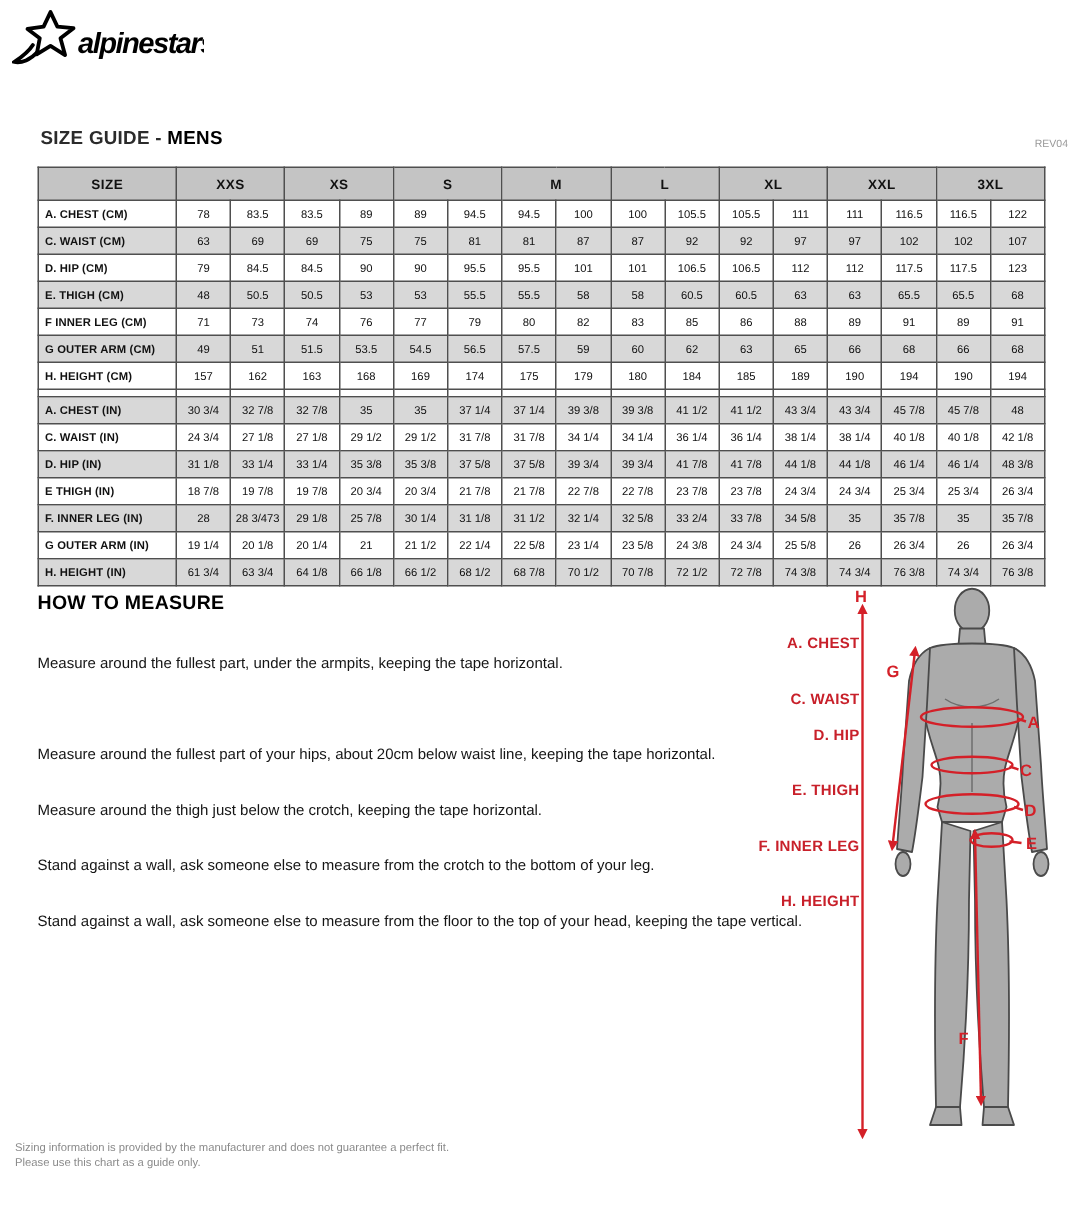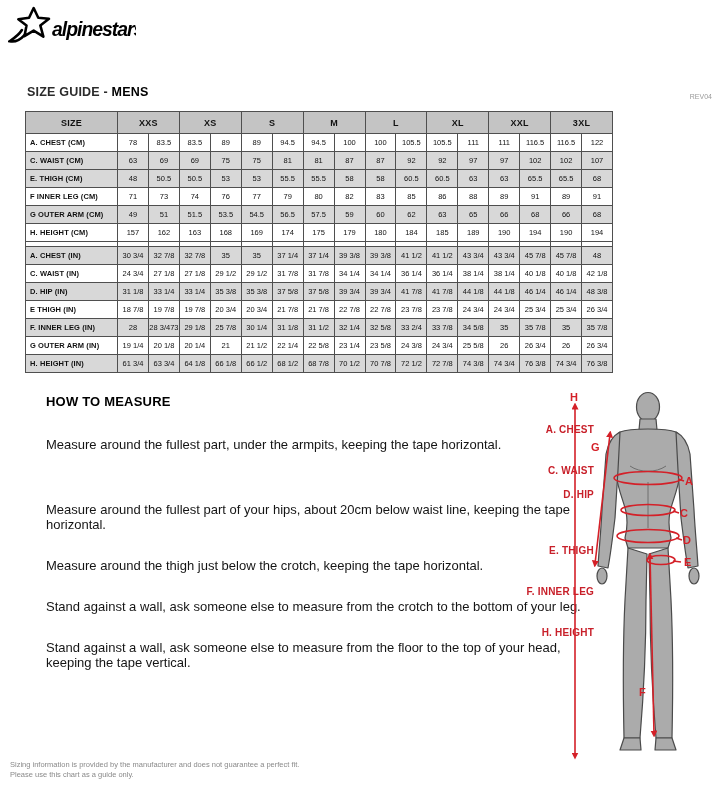--- a/index.html
+++ b/index.html
@@ -9,35 +9,35 @@
   
   .logo { position:absolute; left:8px; top:5px; width:128px; height:46px; }
 
   
   .title { position:absolute; left:27px; top:85px; font-size:12.5px; color:#1a1a1a; white-space:pre; letter-spacing:.2px; }
   .title .prefix { font-weight:600; color:#2b2b2b; }
   .title .bold { font-weight:800; color:#000; }
   .rev { position:absolute; right:8px; top:93px; font-size:7px; color:#999; }
 
   
-  .size-table { position:absolute; left:25px; top:111px; width:588px; border-collapse:collapse; table-layout:fixed; }
+  .size-table { position:absolute; left:25px; top:111px; width:672px; border-collapse:collapse; table-layout:fixed; }
   .size-table col.lbl { width:92px; }
   .size-table th, .size-table td { border:1px solid #4f4f4f; padding:0; height:17px; text-align:center;
       font-size:7.5px; color:#111; overflow:hidden; white-space:nowrap; }
   .size-table thead th { background:#c4c4c4; height:21px; font-size:9px; font-weight:bold; letter-spacing:.3px; }
   .size-table td.rowlabel { text-align:left; padding-left:4px; font-weight:bold; font-size:7.5px; letter-spacing:.1px; }
   .size-table tr.alt td { background:#d8d8d8; }
   .size-table tr.sep td { height:4px; background:#fff; }
 
   
-  .htm { position:absolute; left:25px; top:394px; width:548px;margin-left:21px; }
+  .htm { position:absolute; left:25px; top:394px; width:548px; }
   .htm-title { font-size:13px; font-weight:800; color:#000; margin:0 0 15px 0; letter-spacing:.2px; }
   .htm-section { margin-bottom:13px; }
   .htm-heading { color:#c8202a; font-weight:700; font-size:10px; margin:0 0 2px 0; letter-spacing:.2px;text-align:right; }
-  .htm-text { font-size:13px; color:#151515; margin:0; }
+  .htm-text { font-size:10px; color:#151515; margin:0; }
 
   
   .figure { position:absolute; left:568px; top:390px; width:146px; height:376px; }
   .figure .body { fill:#ababab; stroke:#4a4a4a; stroke-width:1.2; stroke-linejoin:round; }
   .figure .muscle { fill:none; stroke:#6e6e6e; stroke-width:1; }
   .figure .meas { fill:none; stroke:#d42028; stroke-width:1.6; }
   .figure .mlabel { fill:#d42028; font-weight:bold; font-size:11px; font-family:"Liberation Sans",sans-serif; }
 
   
   .footer { position:absolute; left:10px; top:760px; font-size:7.5px; color:#8a8a8a; line-height:10px; }
@@ -109,20 +109,39 @@
           <td>81</td>
           <td>87</td>
           <td>87</td>
           <td>92</td>
           <td>92</td>
           <td>97</td>
           <td>97</td>
           <td>102</td>
           <td>102</td>
           <td>107</td>
+        </tr>
+        <tr>
+          <td class="rowlabel">D. HIP (CM)</td>
+          <td>79</td>
+          <td>84.5</td>
+          <td>84.5</td>
+          <td>90</td>
+          <td>90</td>
+          <td>95.5</td>
+          <td>95.5</td>
+          <td>101</td>
+          <td>101</td>
+          <td>106.5</td>
+          <td>106.5</td>
+          <td>112</td>
+          <td>112</td>
+          <td>117.5</td>
+          <td>117.5</td>
+          <td>123</td>
         </tr>
         <tr class="alt">
           <td class="rowlabel">E. THIGH (CM)</td>
           <td>48</td>
           <td>50.5</td>
           <td>50.5</td>
           <td>53</td>
           <td>53</td>
           <td>55.5</td>
           <td>55.5</td>

